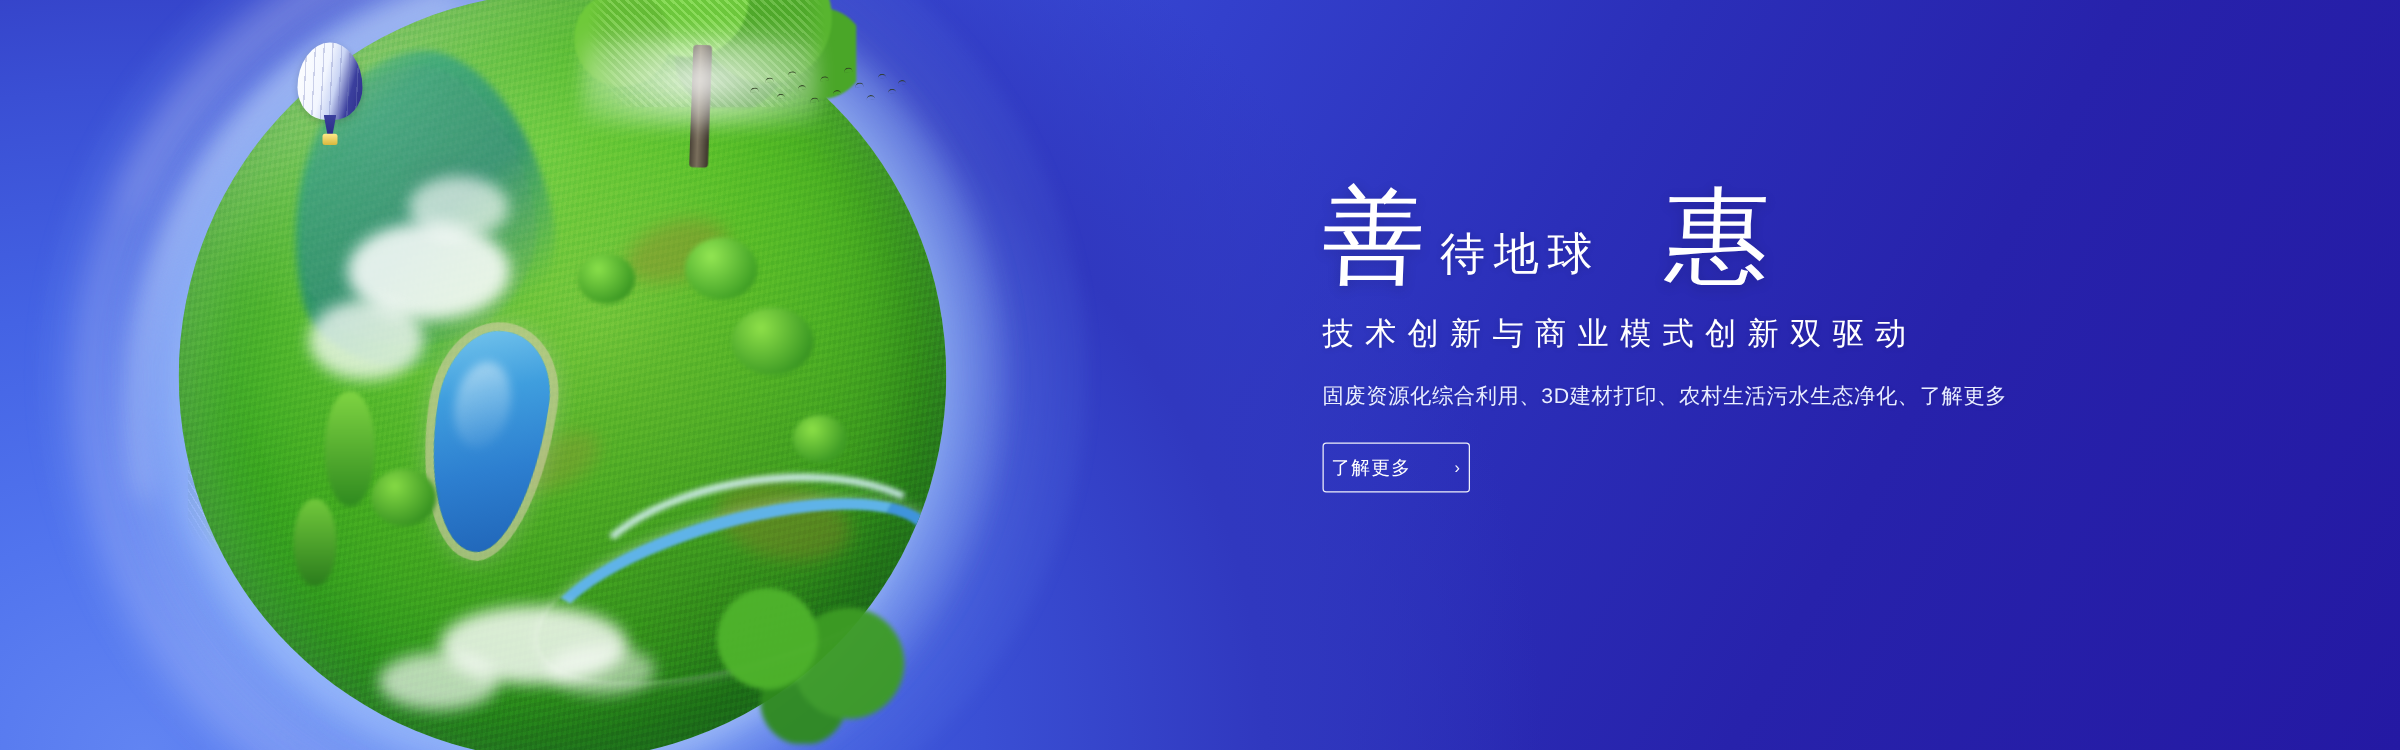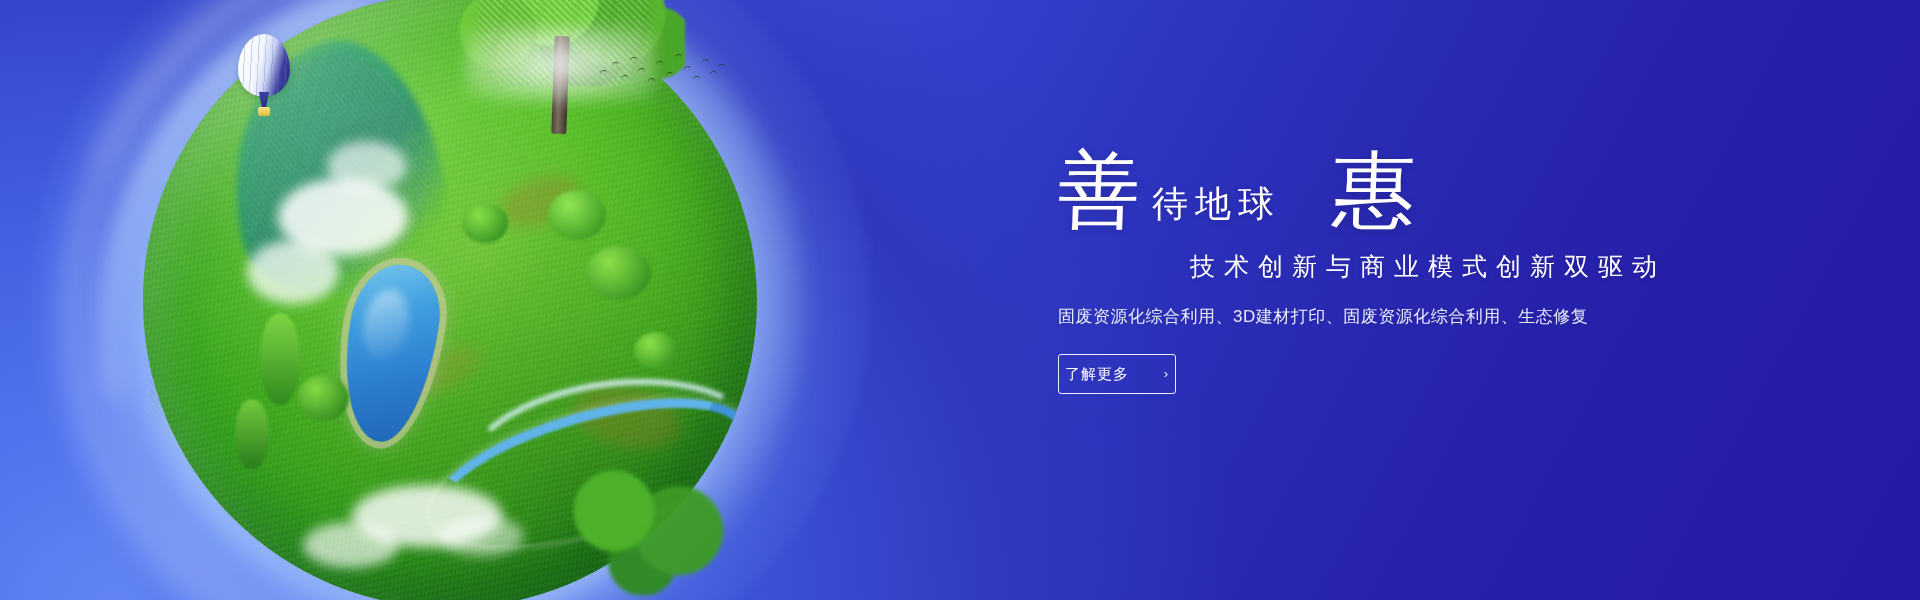--- a/index.html
+++ b/index.html
@@ -330,21 +330,20 @@
     text-shadow:0 1px 6px rgba(0,0,0,0.16);
     text-align:center;
   }
   .subtitle {
     margin-top:22px;
     font-size:25px;
     color:#ffffff;
     letter-spacing:9px;
     font-weight:400;
     text-shadow:0 1px 5px rgba(0,0,0,0.14);
-    text-align:center;
   }
   .desc {
     margin-top:22px;
     font-size:17px;
     color:#e9eeff;
     letter-spacing:0.5px;
     font-weight:400;
     text-shadow:0 1px 4px rgba(0,0,0,0.13);
   }
   .cta {
@@ -454,21 +453,21 @@
         <span class="kanji-big">善</span>
         <span class="kanji-small">待地球</span>
       </span>
       <span class="phrase">
         <span class="kanji-big">惠</span>
       </span>
     </div>
 
     <div class="subtitle">技术创新与商业模式创新双驱动</div>
 
-    <div class="desc">固废资源化综合利用、3D建材打印、固废资源化综合利用、生态修复</div>
+    <div class="desc">固废资源化综合利用、3D建材打印、农村生活污水生态净化、了解更多</div>
 
     <button class="cta">
       <span>了解更多</span>
       <span class="chev">›</span>
     </button>
 
   </div>
 </div>
 
 </body></html>

